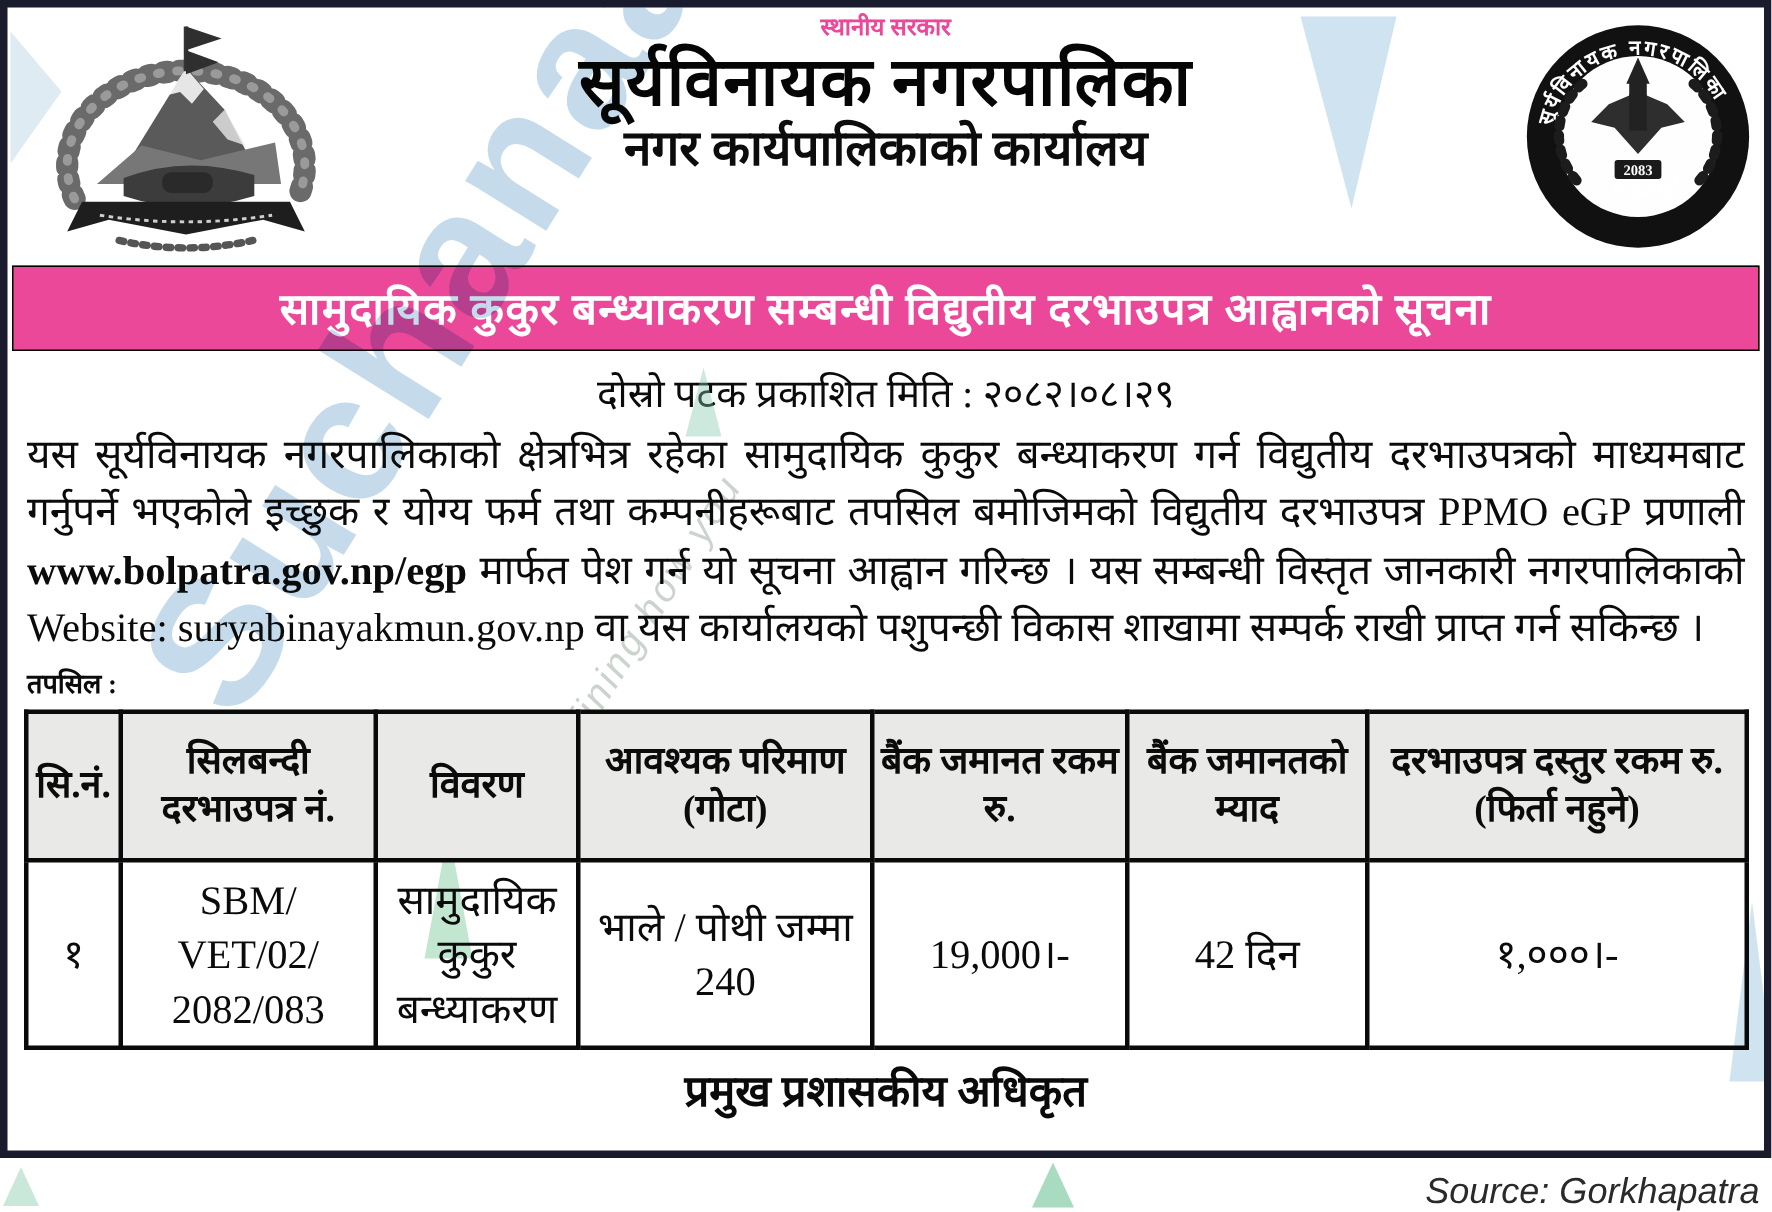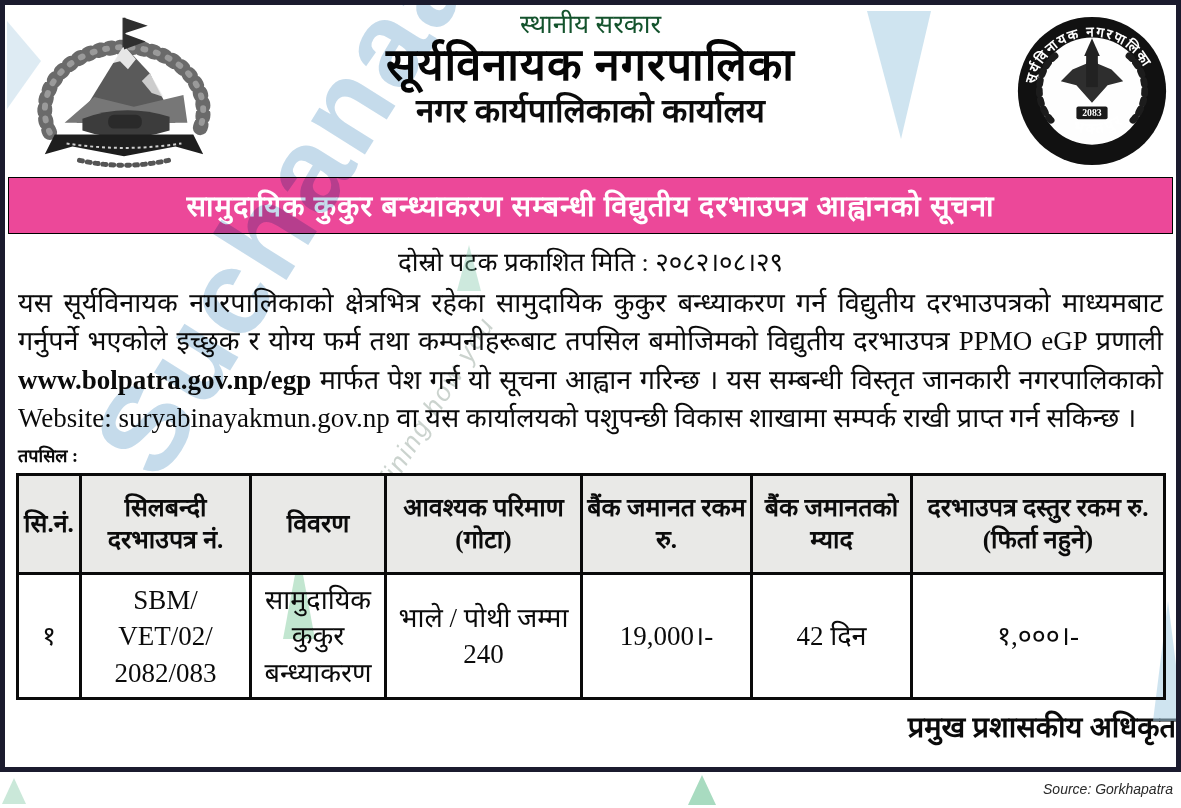--- a/index.html
+++ b/index.html
@@ -10,21 +10,21 @@
   }
   .sheet{
     position:absolute;left:0;top:0;width:1171px;height:762px;
     border:5px solid #1b1b2e;background:#fff;overflow:hidden;z-index:1;
   }
   
   .header{position:relative;height:170px;}
   .logo-left{position:absolute;left:20px;top:6px;width:198px;height:160px;}
   .logo-right{position:absolute;right:6px;top:8px;width:156px;height:156px;}
   .header-text{text-align:center;padding-top:6px;line-height:1.05;}
-  .h-line1{font-size:26px;font-weight:normal;color:#14532d;}
+  .h-line1{font-size:16px;font-weight:bold;color:#ec4899;}
   .h-line2{font-size:45px;font-weight:bold;color:#050505;margin-top:4px;letter-spacing:1px;}
   .h-line3{font-size:33px;font-weight:bold;color:#0c0c0c;margin-top:4px;}
   .h-line4{font-size:27px;font-weight:bold;color:#0c0c0c;margin-top:6px;}
   
   .banner{
     margin:2px 3px 0 3px;background:#ec4899;color:#ffffff;text-align:center;
     font-size:29px;font-weight:bold;padding:7px 0 9px 0;letter-spacing:1px;
     border:1px solid #000;
   }
   
@@ -45,25 +45,25 @@
   table.tender th{
     background:#e9e9e7;font-size:25px;font-weight:bold;color:#0b0b0b;
     padding:8px 2px;line-height:1.3;height:80px;
   }
   table.tender td{
     background:transparent;font-size:27px;color:#0b0b0b;text-align:center;
     height:118px;line-height:1.35;padding:2px 6px;
   }
   
   .sig-line{
-    text-align:right;font-weight:bold;font-size:29px;color:#0a0a0a;
+    text-align:center;font-weight:bold;font-size:29px;color:#0a0a0a;
     margin-top:6px;
   }
   .source{
-    position:absolute;right:8px;top:781px;font-style:italic;font-size:14px;color:#2a2a2a;
+    position:absolute;right:8px;top:781px;font-style:italic;font-size:24px;color:#2a2a2a;
     font-family:"Liberation Sans","DejaVu Sans",sans-serif;z-index:3;
   }
   
   .wm{
     position:absolute;pointer-events:none;mix-blend-mode:multiply;z-index:2;
     font-family:"Liberation Sans","DejaVu Sans",sans-serif;white-space:nowrap;
   }
   .wm-main{
     left:60px;top:420px;font-size:120px;font-weight:bold;color:rgba(150,190,218,0.55);
     transform:rotate(-58deg);transform-origin:left top;letter-spacing:4px;

